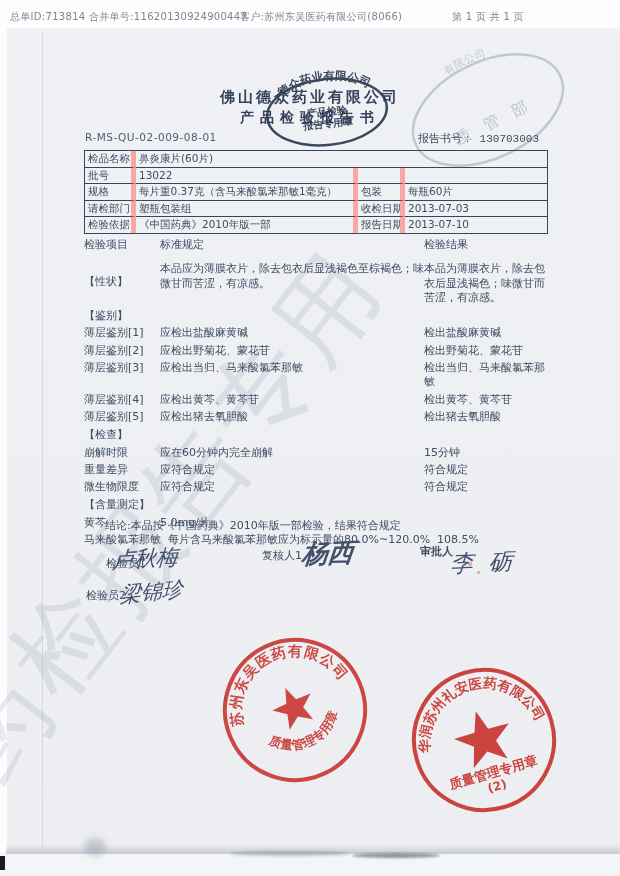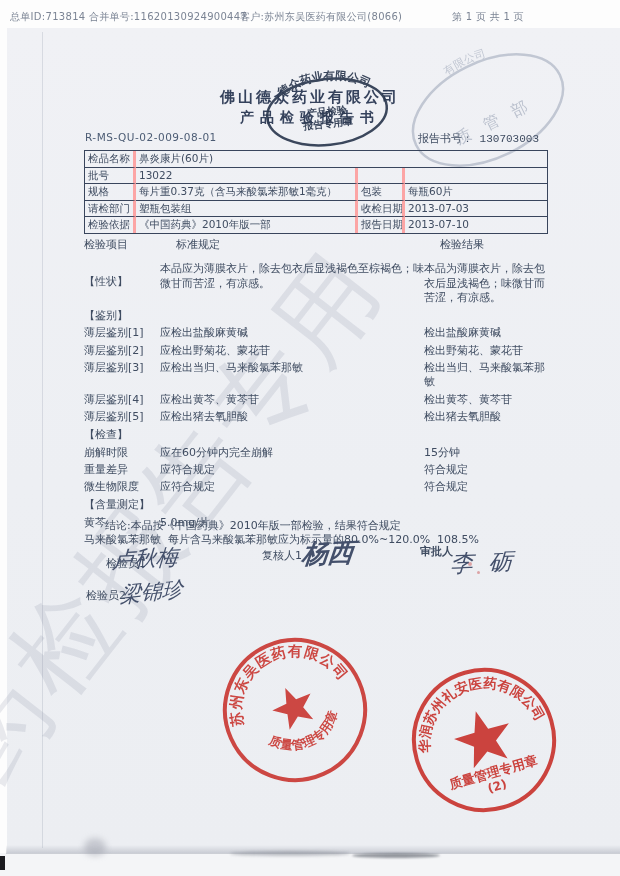--- a/index.html
+++ b/index.html
@@ -16,30 +16,30 @@
   .hdr{font-size:10px;color:#7b8494;letter-spacing:.3px;}
   .title-company{left:0;right:0;top:88px;text-align:center;font-size:15px;font-weight:600;
                  letter-spacing:3px;color:#35425c;}
   .title-doc{left:0;right:0;top:109px;text-align:center;font-size:14px;font-weight:600;
              letter-spacing:6px;color:#35425c;}
   .doc-code{left:85px;top:131px;font-size:10.5px;letter-spacing:.5px;color:#4c5c74;}
   .report-no{left:418px;top:131px;font-size:11px;color:#3f4c61;font-family:Liberation Mono, monospace;}
   
   .info-table{position:absolute;left:84px;top:150px;width:462px;border:1.5px solid #39455c;
               display:grid;grid-template-columns:51px 222px 47px 142px;font-size:10.5px;color:#3f4c61;}
-  .cell{border-right:3px solid #fca5a5;border-bottom:1px solid #39455c;
+  .cell{border-right:5px solid #fca5a5;border-bottom:1px solid #39455c;
         padding:1px 3px;height:13.5px;line-height:13px;overflow:hidden;white-space:nowrap;}
   .cell.last-col{border-right:none;}
   .cell.last-row{border-bottom:none;}
   .cell.span3{grid-column:2/5;}
   
   .results{position:absolute;left:84px;top:238px;width:470px;font-size:11px;color:#3f4c61;line-height:1.3;}
   .r-head{display:flex;margin-bottom:10px;}
   .r-head .c1{width:76px;}
-  .r-head .c2{width:264px;margin-left:16px;}
+  .r-head .c2{width:264px;}
   .r-row{display:flex;margin-bottom:3px;}
   .c1{width:76px;flex:none;}
   .c2{width:264px;flex:none;}
   .c3{width:130px;flex:none;}
   .sec{margin:4px 0 3px 0;font-weight:500;}
   .xz .c1{padding-top:13px;}
   .nowrapline{white-space:nowrap;}
   .conclusion{left:84px;top:518px;font-size:11px;color:#3f4c61;margin-left:21px;}
   
   .sig-label{font-size:11px;color:#3f4c61;}

